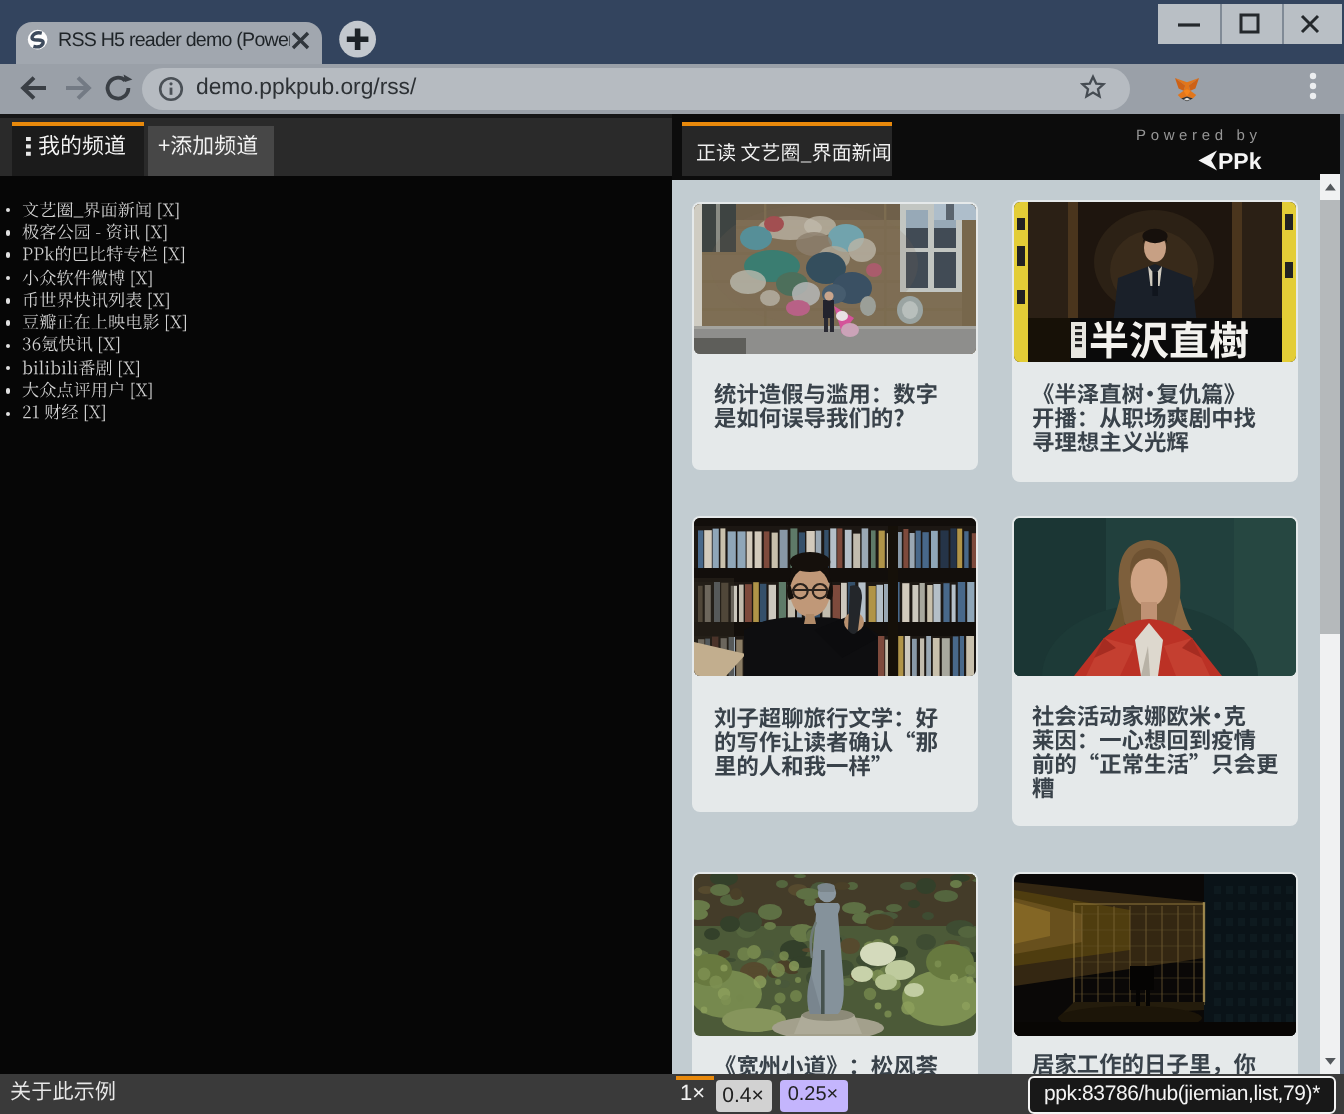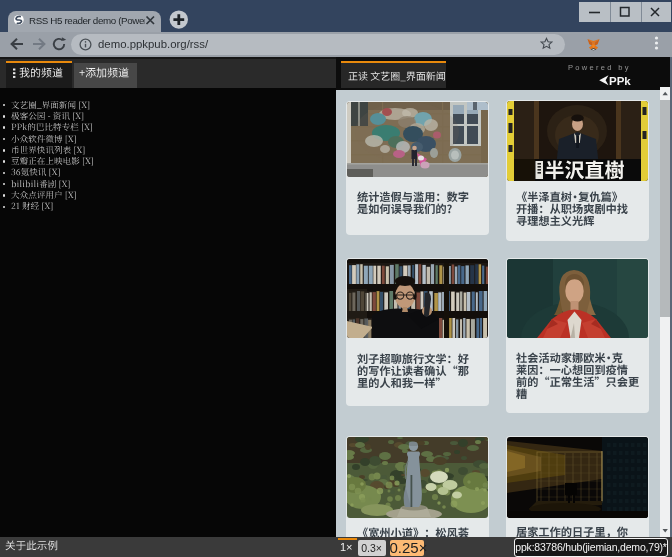--- a/index.html
+++ b/index.html
@@ -660,14 +660,14 @@
 <svg class="abs" style="left:659.5px;top:524px" width="10.5" height="13">
 <path d="M2.5 5 L7.9 5 L5.2 8.4 Z" fill="#54585c"></path>
   </svg>
 <div class="abs" style="left:670px;top:57px;width:2px;height:480px;background:#5c6878"></div>
 <div class="abs" style="left:0;top:537px;width:672px;height:20px;background:#3a3a3a"></div>
 <svg style="position:absolute;left:5px;top:539.3px" width="55" height="16">
     <path transform="translate(0,10.4)" d="M2.4 -8.5C2.8 -7.9 3.3 -7.2 3.4 -6.6H1.4V-5.9H4.9V-4.6C4.9 -4.4 4.9 -4.2 4.9 -4.0H0.7V-3.2H4.7C4.4 -2.0 3.4 -0.8 0.5 0.1C0.7 0.3 1.0 0.7 1.1 0.8C3.8 -0.1 5.0 -1.3 5.5 -2.6C6.3 -0.9 7.7 0.2 9.6 0.8C9.7 0.5 10.0 0.2 10.2 0.0C8.2 -0.5 6.8 -1.6 6.0 -3.2H9.9V-4.0H5.8L5.8 -4.5V-5.9H9.3V-6.6H7.2C7.6 -7.2 8.0 -7.9 8.4 -8.6L7.5 -8.9C7.3 -8.2 6.8 -7.3 6.4 -6.6H3.5L4.2 -7.0C4.0 -7.5 3.5 -8.3 3.0 -8.8Z M11.9 -8.2V-7.4H15.6V-4.7H11.2V-3.9H15.6V-0.3C15.6 -0.1 15.5 -0.0 15.3 -0.0C15.0 -0.0 14.2 -0.0 13.3 -0.0C13.5 0.2 13.6 0.6 13.7 0.8C14.8 0.8 15.5 0.8 15.9 0.6C16.3 0.5 16.4 0.3 16.4 -0.3V-3.9H20.6V-4.7H16.4V-7.4H19.9V-8.2Z M21.7 -0.1 21.8 0.7C23.2 0.4 25.1 0.1 26.9 -0.2L26.8 -1.0L25.3 -0.8V-4.9H26.8V-5.6H25.3V-8.9H24.5V-0.6L23.3 -0.4V-6.8H22.5V-0.3ZM27.4 -8.9V-1.0C27.4 0.2 27.6 0.5 28.6 0.5C28.8 0.5 30.0 0.5 30.2 0.5C31.2 0.5 31.4 -0.1 31.5 -1.8C31.3 -1.9 30.9 -2.0 30.7 -2.2C30.7 -0.6 30.6 -0.3 30.2 -0.3C29.9 -0.3 28.9 -0.3 28.7 -0.3C28.3 -0.3 28.2 -0.4 28.2 -0.9V-4.2C29.2 -4.7 30.3 -5.3 31.1 -5.9L30.5 -6.6C29.9 -6.1 29.1 -5.5 28.2 -5.0V-8.9Z M34.3 -3.7C33.8 -2.5 33.0 -1.3 32.2 -0.6C32.4 -0.5 32.7 -0.3 32.9 -0.1C33.7 -0.9 34.6 -2.2 35.1 -3.5ZM39.1 -3.4C39.8 -2.4 40.6 -1.0 40.9 -0.1L41.7 -0.5C41.4 -1.4 40.6 -2.7 39.8 -3.7ZM33.4 -8.1V-7.3H40.8V-8.1ZM32.4 -5.5V-4.8H36.7V-0.2C36.7 -0.0 36.6 0.0 36.4 0.0C36.2 0.0 35.5 0.0 34.8 0.0C34.9 0.2 35.1 0.6 35.1 0.8C36.0 0.8 36.7 0.8 37.0 0.7C37.4 0.6 37.5 0.3 37.5 -0.2V-4.8H41.8V-5.5Z M49.7 -7.7V-1.7H50.4V-7.7ZM51.4 -8.9V-0.2C51.4 -0.1 51.4 -0.0 51.2 0.0C51.0 0.0 50.5 0.0 49.8 -0.0C49.9 0.2 50.1 0.6 50.1 0.8C50.9 0.8 51.5 0.8 51.8 0.6C52.1 0.5 52.2 0.3 52.2 -0.2V-8.9ZM46.2 -3.1C46.6 -2.8 47.0 -2.4 47.3 -2.1C46.8 -1.0 46.2 -0.2 45.4 0.2C45.6 0.4 45.8 0.7 45.9 0.9C47.6 -0.3 48.7 -2.5 49.0 -5.9L48.6 -6.0L48.4 -6.0H47.1C47.2 -6.5 47.3 -7.0 47.4 -7.6H49.2V-8.3H45.5V-7.6H46.7C46.4 -5.9 45.8 -4.3 45.0 -3.2C45.2 -3.1 45.5 -2.9 45.7 -2.8C46.1 -3.4 46.5 -4.3 46.8 -5.2H48.2C48.1 -4.4 47.9 -3.6 47.6 -2.8C47.3 -3.1 46.9 -3.4 46.6 -3.6ZM44.6 -8.9C44.2 -7.3 43.6 -5.8 42.7 -4.8C42.9 -4.6 43.1 -4.2 43.2 -4.0C43.4 -4.3 43.7 -4.7 43.9 -5.1V0.8H44.6V-6.6C44.9 -7.3 45.2 -8.0 45.4 -8.7Z" fill="#e8e8e8"></path>
   </svg>
 <div class="abs" style="left:337.5px;top:537.5px;width:19px;height:2.5px;background:#e8890c"></div>
 <div class="abs" style="left:340px;top:541px;font-size:11px;color:#f0f0f0">1×</div>
-<div class="abs" style="left:357.5px;top:539.5px;width:28px;height:16px;background:#d2d2d2;border-radius:2px;font-size:10.5px;color:#222;text-align:center;line-height:16px">0.3×</div>
-<div class="abs" style="left:389.5px;top:539.5px;width:34px;height:16px;background:#fdba74;border-radius:2px;font-size:15px;color:#222;text-align:left;line-height:16px">0.25×</div>
-<div class="abs" style="left:514px;top:537.5px;width:152px;height:17px;background:#181818;border:1px solid #f4f4f4;border-radius:3px;font-size:10.5px;color:#f4f4f4;text-align:center;line-height:17px;letter-spacing:-0.2px">ppk:83786/hub(jiemian,demo,79)*</div>
+<div class="abs" style="left:357.5px;top:539.5px;width:28px;height:16px;background:#d2d2d2;border-radius:2px;font-size:10.5px;color:#222;text-align:center;line-height:16px">0.4×</div>
+<div class="abs" style="left:389.5px;top:539.5px;width:34px;height:16px;background:#c4b5fd;border-radius:2px;font-size:10px;color:#222;text-align:center;line-height:16px">0.25×</div>
+<div class="abs" style="left:514px;top:537.5px;width:152px;height:17px;background:#181818;border:1px solid #f4f4f4;border-radius:3px;font-size:10.5px;color:#f4f4f4;text-align:center;line-height:17px;letter-spacing:-0.2px">ppk:83786/hub(jiemian,list,79)*</div>
 </body></html>

